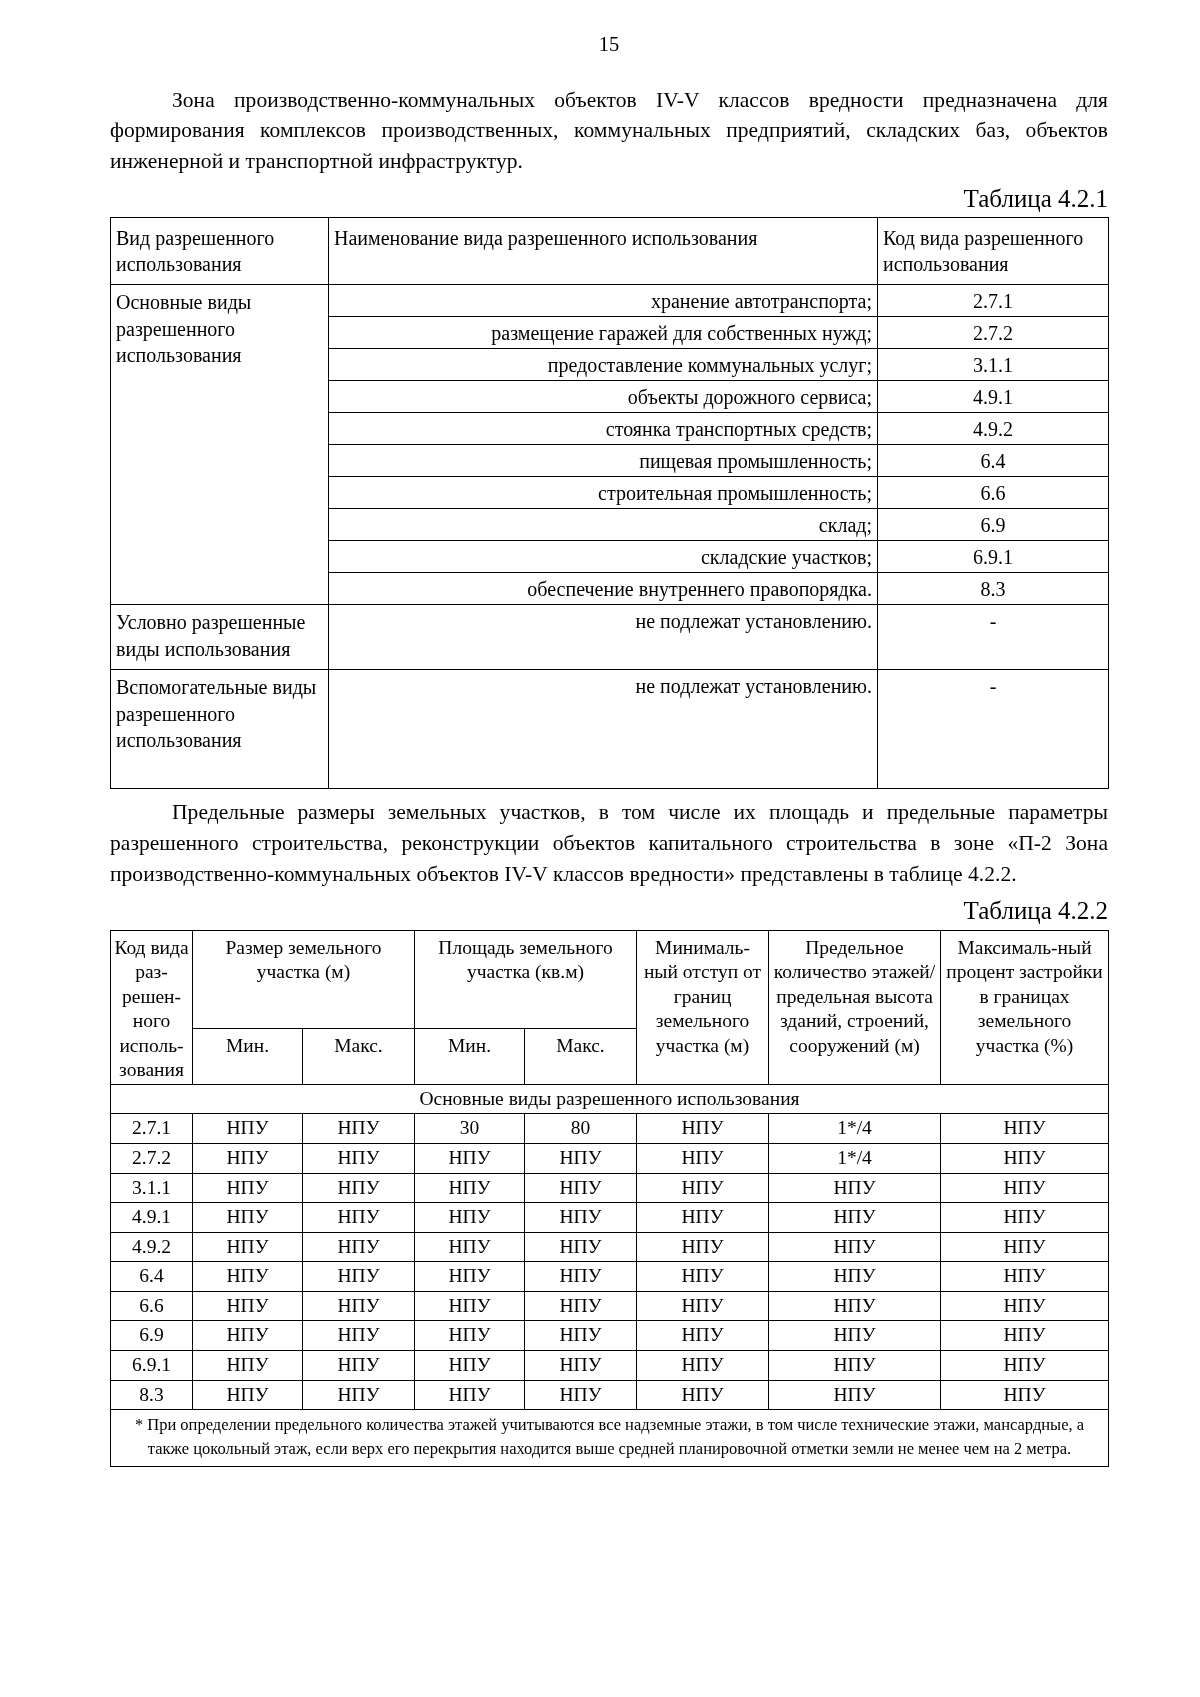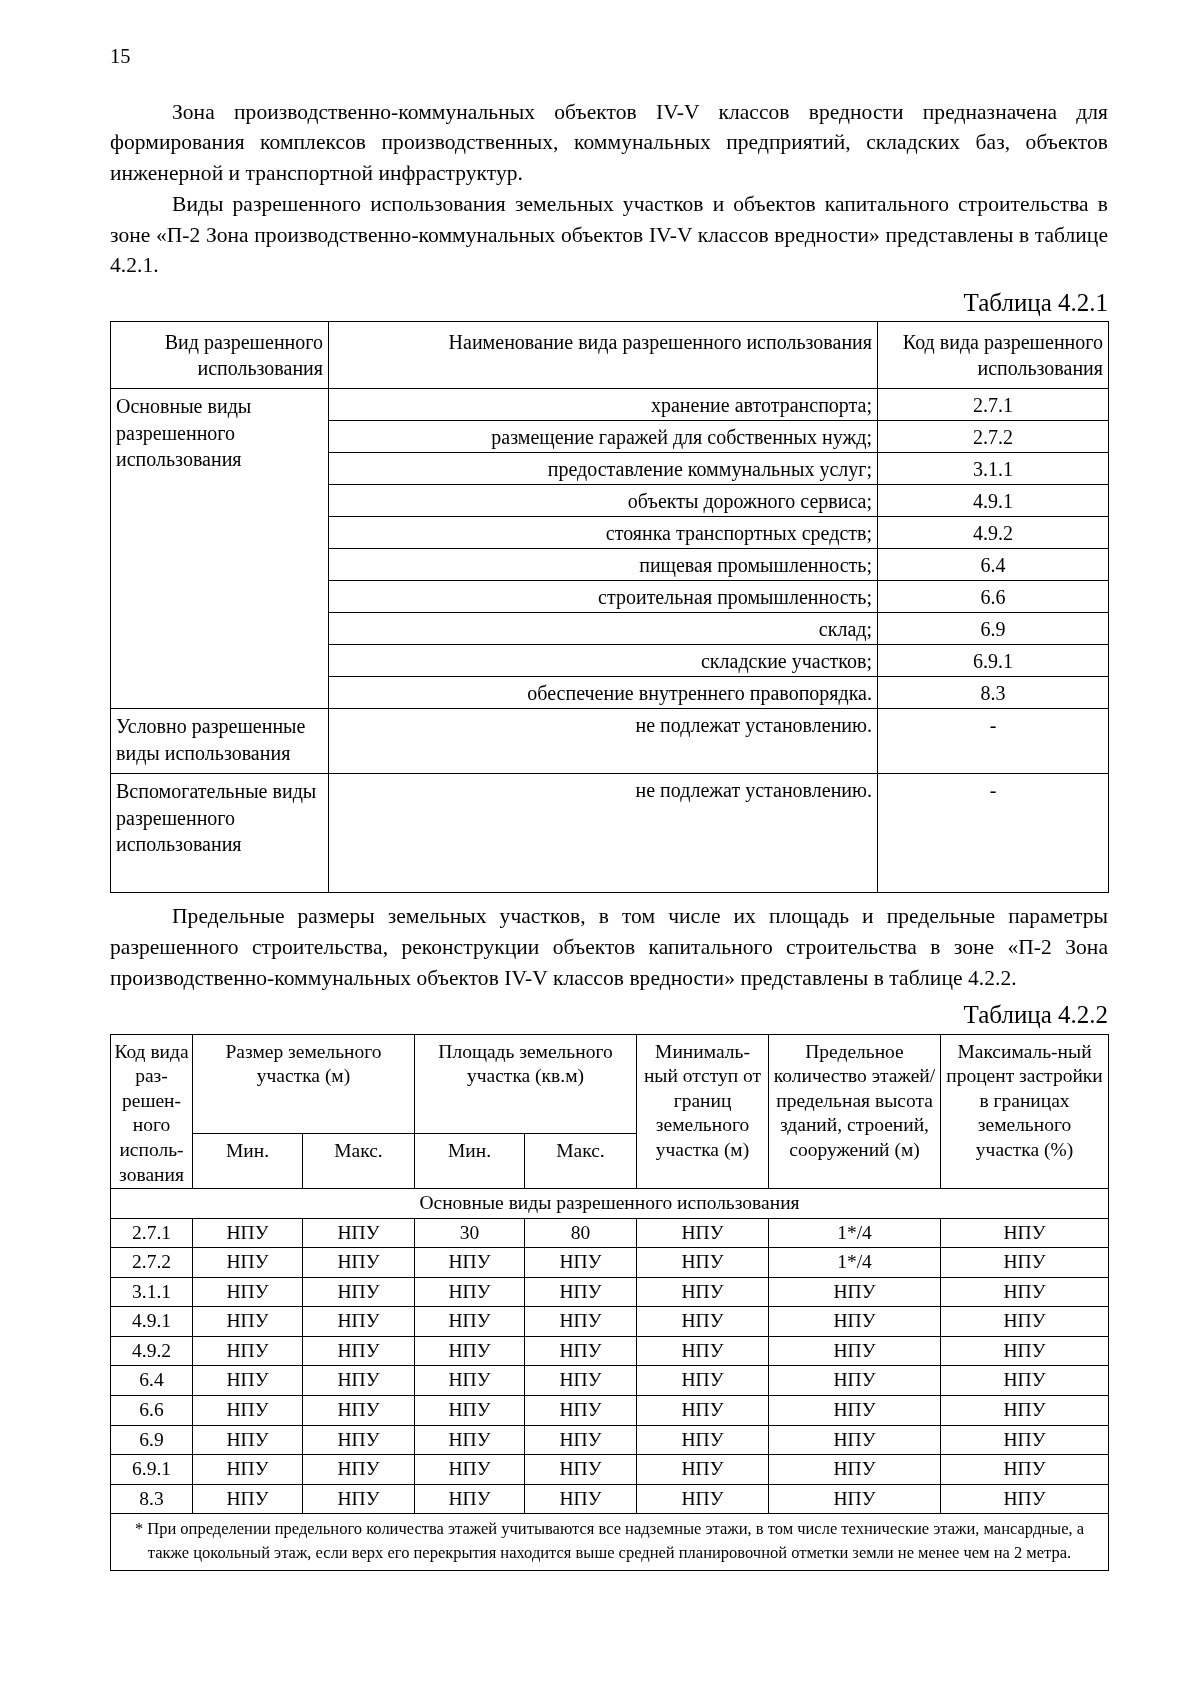--- a/index.html
+++ b/index.html
@@ -16,24 +16,24 @@
     overflow: hidden;
   }
   .page {
     box-sizing: border-box;
     width: 1200px;
     height: 1697px;
     padding: 28px 92px 0 110px;
     position: relative;
   }
   .page-number {
-    text-align: left;
+    text-align: center;
     font-size: 20.5px;
     line-height: 1.2;
-    margin: 16px 0 28px 0;
+    margin: 4px 0 28px 0;
   }
   h1.section-heading {
     font-size: 21.5px;
     font-weight: bold;
     line-height: 1.42;
     margin: 0 0 4px 0;
     text-indent: 62px;
     text-align: justify;
     letter-spacing: 0.1px;
   }
@@ -60,21 +60,21 @@
     line-height: 1.2;
   }
   table.doc-table td, table.doc-table th {
     border: 1.4px solid #000000;
     padding: 2px 5px;
     vertical-align: top;
     font-weight: normal;
   }
   
   #table-421 td.hdr {
-    text-align: right;
+    text-align: left;
     vertical-align: top;
     padding-top: 7px;
     padding-bottom: 7px;
     line-height: 1.3;
   }
   #table-421 td.cat {
     text-align: left;
     line-height: 1.33;
     padding-top: 4px;
   }
@@ -132,21 +132,20 @@
 </style>
 </head>
 <body>
 
 <div class="page">
 
   <div class="page-number">15</div>
 
 
   <p class="body-para">Зона производственно-коммунальных объектов IV-V классов вредности предназначена для формирования комплексов производственных, коммунальных предприятий, складских баз, объектов инженерной и транспортной инфраструктур.</p>
-  <p class="body-para">Виды разрешенного использования земельных участков и объектов капитального строительства в зоне «П-2 Зона производственно-коммунальных объектов IV-V классов вредности»  представлены в таблице 4.2.1.</p>
 
   <div class="table-caption">Таблица 4.2.1</div>
 
   <table class="doc-table" id="table-421">
     <colgroup>
       <col class="c1">
         <col class="c2">
         <col class="c3">
     </colgroup>
     <tbody>

